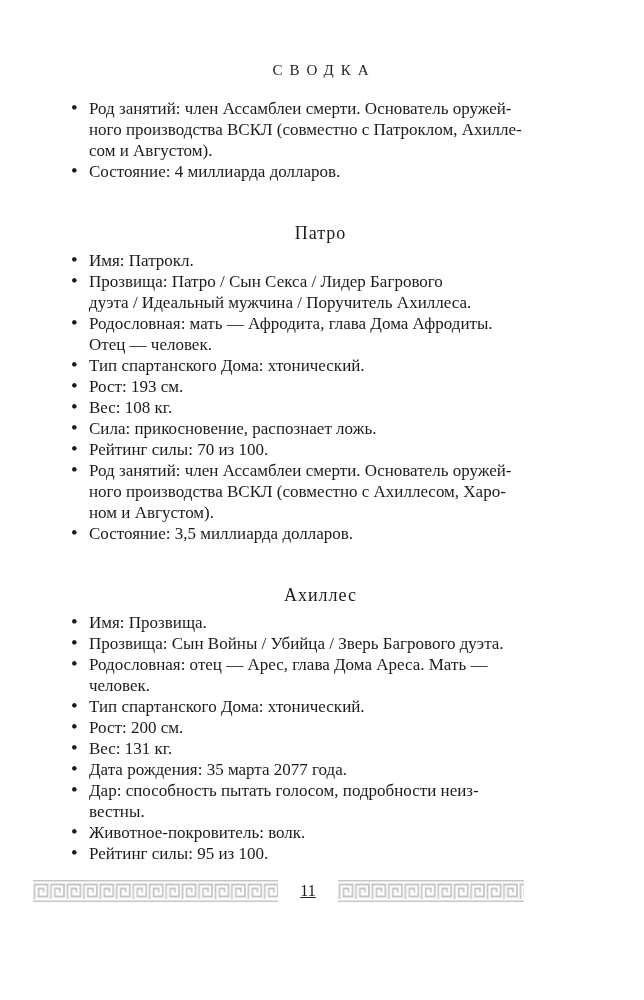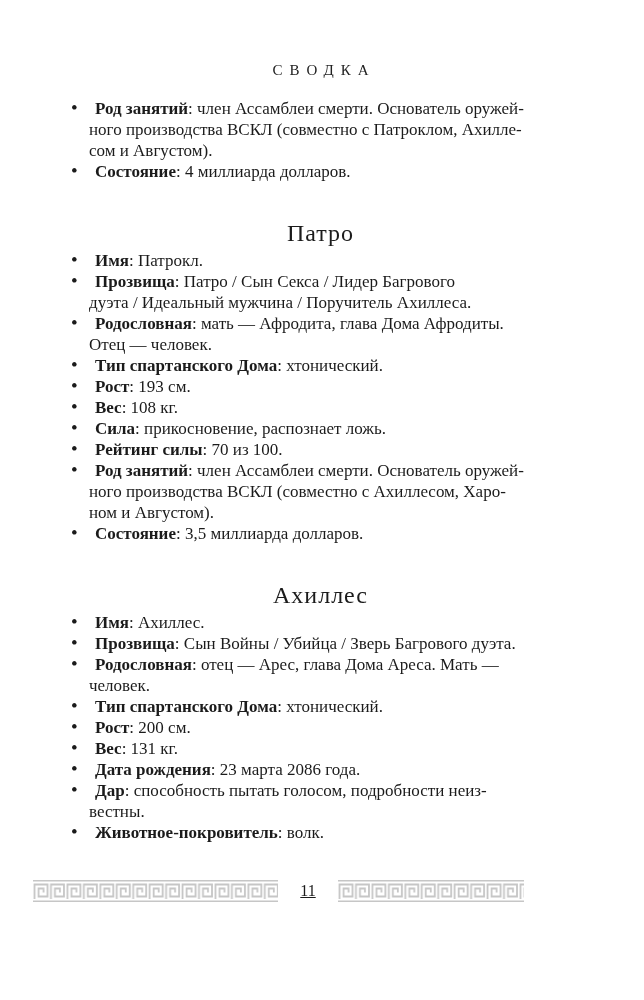--- a/index.html
+++ b/index.html
@@ -24,21 +24,21 @@
     font-size: 15px;
     line-height: 16px;
     letter-spacing: 7px;
     text-indent: 7px;
     font-weight: 500;
     color: #222222;
   }
   .section-title {
     margin: 38px 0 4px 0;
     text-align: center;
-    font-size: 24px;
+    font-size: 18px;
     line-height: 26px;
     font-weight: 400;
     letter-spacing: 1px;
     color: #1b1b1b;
   }
   ul.attr-list {
     list-style: none;
     margin: 20px 0 0 0;
     padding: 0;
   }
@@ -50,21 +50,21 @@
     line-height: 21px;
   }
   ul.attr-list li::before {
     content: "\2022";
     position: absolute;
     left: 3px;
     top: -1px;
     font-size: 19px;
     color: #1b1b1b;
   }
-  .item-label { font-weight: bold; margin-left: 6px; }
+  .item-label { font-weight: normal; }
   .item-text { white-space: pre-line; }
   .footer {
     position: absolute;
     top: 880px;
     left: 33px;
     width: 550px;
     height: 22px;
     display: flex;
     align-items: center;
     text-decoration: underline;
@@ -114,31 +114,32 @@
           <li><span class="item-label">Вес</span><span class="item-text">: 108 кг.</span></li>
           <li><span class="item-label">Сила</span><span class="item-text">: прикосновение, распознает ложь.</span></li>
           <li><span class="item-label">Рейтинг силы</span><span class="item-text">: 70 из 100.</span></li>
           <li><span class="item-label">Род занятий</span><span class="item-text">: член Ассамблеи смерти. Основатель оружей-
 ного производства ВСКЛ (совместно с Ахиллесом, Харо-
 ном и Августом).</span></li>
           <li><span class="item-label">Состояние</span><span class="item-text">: 3,5 миллиарда долларов.</span></li>
         </ul>
         <h2 class="section-title">Ахиллес</h2>
         <ul class="attr-list">
-          <li><span class="item-label">Имя</span><span class="item-text">: Ахиллес.</span></li>
+          <li><span class="item-label">Имя</span><span class="item-text">: Прозвища.</span></li>
           <li><span class="item-label">Прозвища</span><span class="item-text">: Сын Войны / Убийца / Зверь Багрового дуэта.</span></li>
           <li><span class="item-label">Родословная</span><span class="item-text">: отец — Арес, глава Дома Ареса. Мать —
 человек.</span></li>
           <li><span class="item-label">Тип спартанского Дома</span><span class="item-text">: хтонический.</span></li>
           <li><span class="item-label">Рост</span><span class="item-text">: 200 см.</span></li>
           <li><span class="item-label">Вес</span><span class="item-text">: 131 кг.</span></li>
-          <li><span class="item-label">Дата рождения</span><span class="item-text">: 23 марта 2086 года.</span></li>
+          <li><span class="item-label">Дата рождения</span><span class="item-text">: 35 марта 2077 года.</span></li>
           <li><span class="item-label">Дар</span><span class="item-text">: способность пытать голосом, подробности неиз-
 вестны.</span></li>
           <li><span class="item-label">Животное-покровитель</span><span class="item-text">: волк.</span></li>
+          <li><span class="item-label">Рейтинг силы</span><span class="item-text">: 95 из 100.</span></li>
         </ul>
       </div>
   </div>
 
   <div class="footer">
     <svg class="meander" viewBox="0 0 245 22">
       <rect x="0" y="0" width="245" height="22" fill="url(#gk)"></rect>
       <rect x="0" y="0" width="245" height="1.5" fill="#c6c6c6"></rect>
       <rect x="0" y="20.5" width="245" height="1.5" fill="#c6c6c6"></rect>
     </svg>

